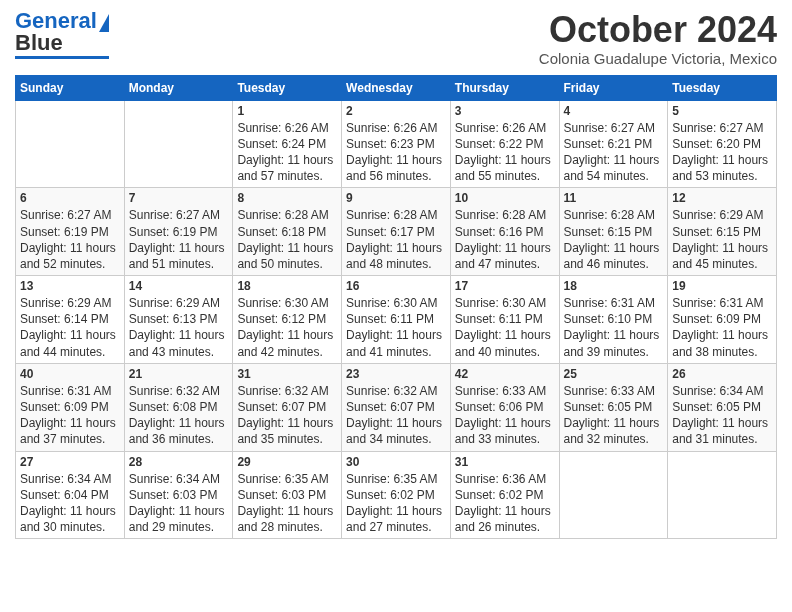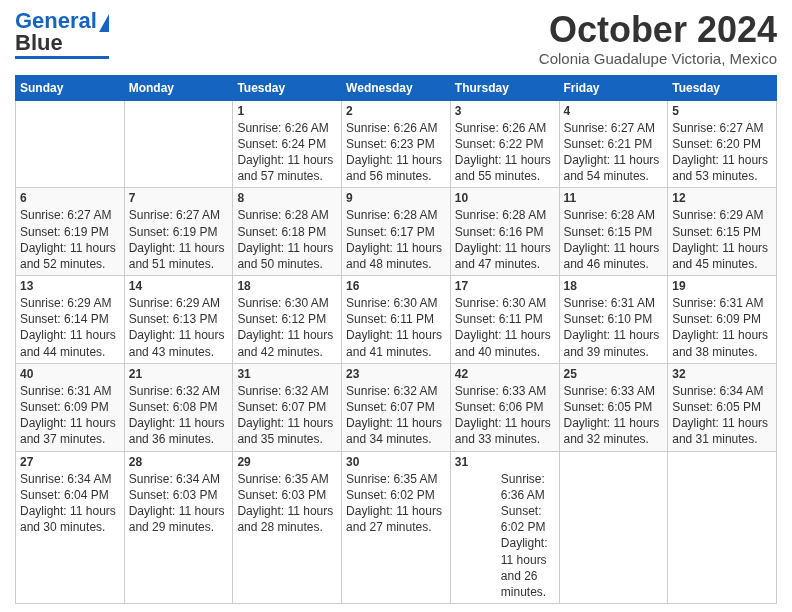--- a/index.html
+++ b/index.html
@@ -298,21 +298,21 @@
 Sunset: 6:06 PM
 Daylight: 11 hours and 33 minutes.</div>
           </td>
           <td>
             <span class="day-num">25</span>
             <div class="day-info" style="white-space: pre-line;">Sunrise: 6:33 AM
 Sunset: 6:05 PM
 Daylight: 11 hours and 32 minutes.</div>
           </td>
           <td>
-            <span class="day-num">32</span>
+            <span class="day-num">26</span>
             <div class="day-info" style="white-space: pre-line;">Sunrise: 6:34 AM
 Sunset: 6:05 PM
 Daylight: 11 hours and 31 minutes.</div>
           </td>
         </tr>
         <tr>
           <td>
             <span class="day-num">27</span>
             <div class="day-info" style="white-space: pre-line;">Sunrise: 6:34 AM
 Sunset: 6:04 PM
@@ -331,21 +331,21 @@
 Daylight: 11 hours and 28 minutes.</div>
           </td>
           <td>
             <span class="day-num">30</span>
             <div class="day-info" style="white-space: pre-line;">Sunrise: 6:35 AM
 Sunset: 6:02 PM
 Daylight: 11 hours and 27 minutes.</div>
           </td>
           <td>
             <span class="day-num">31</span>
-            <div class="day-info" style="white-space: pre-line; margin-left: 46px;">Sunrise: 6:36 AM
+            <div class="day-info" style="white-space: pre-line;">Sunrise: 6:36 AM
 Sunset: 6:02 PM
 Daylight: 11 hours and 26 minutes.</div>
           </td>
           <td class="empty"></td>
           <td class="empty"></td>
         </tr>
       </tbody>
   </table>
 </div>
 

